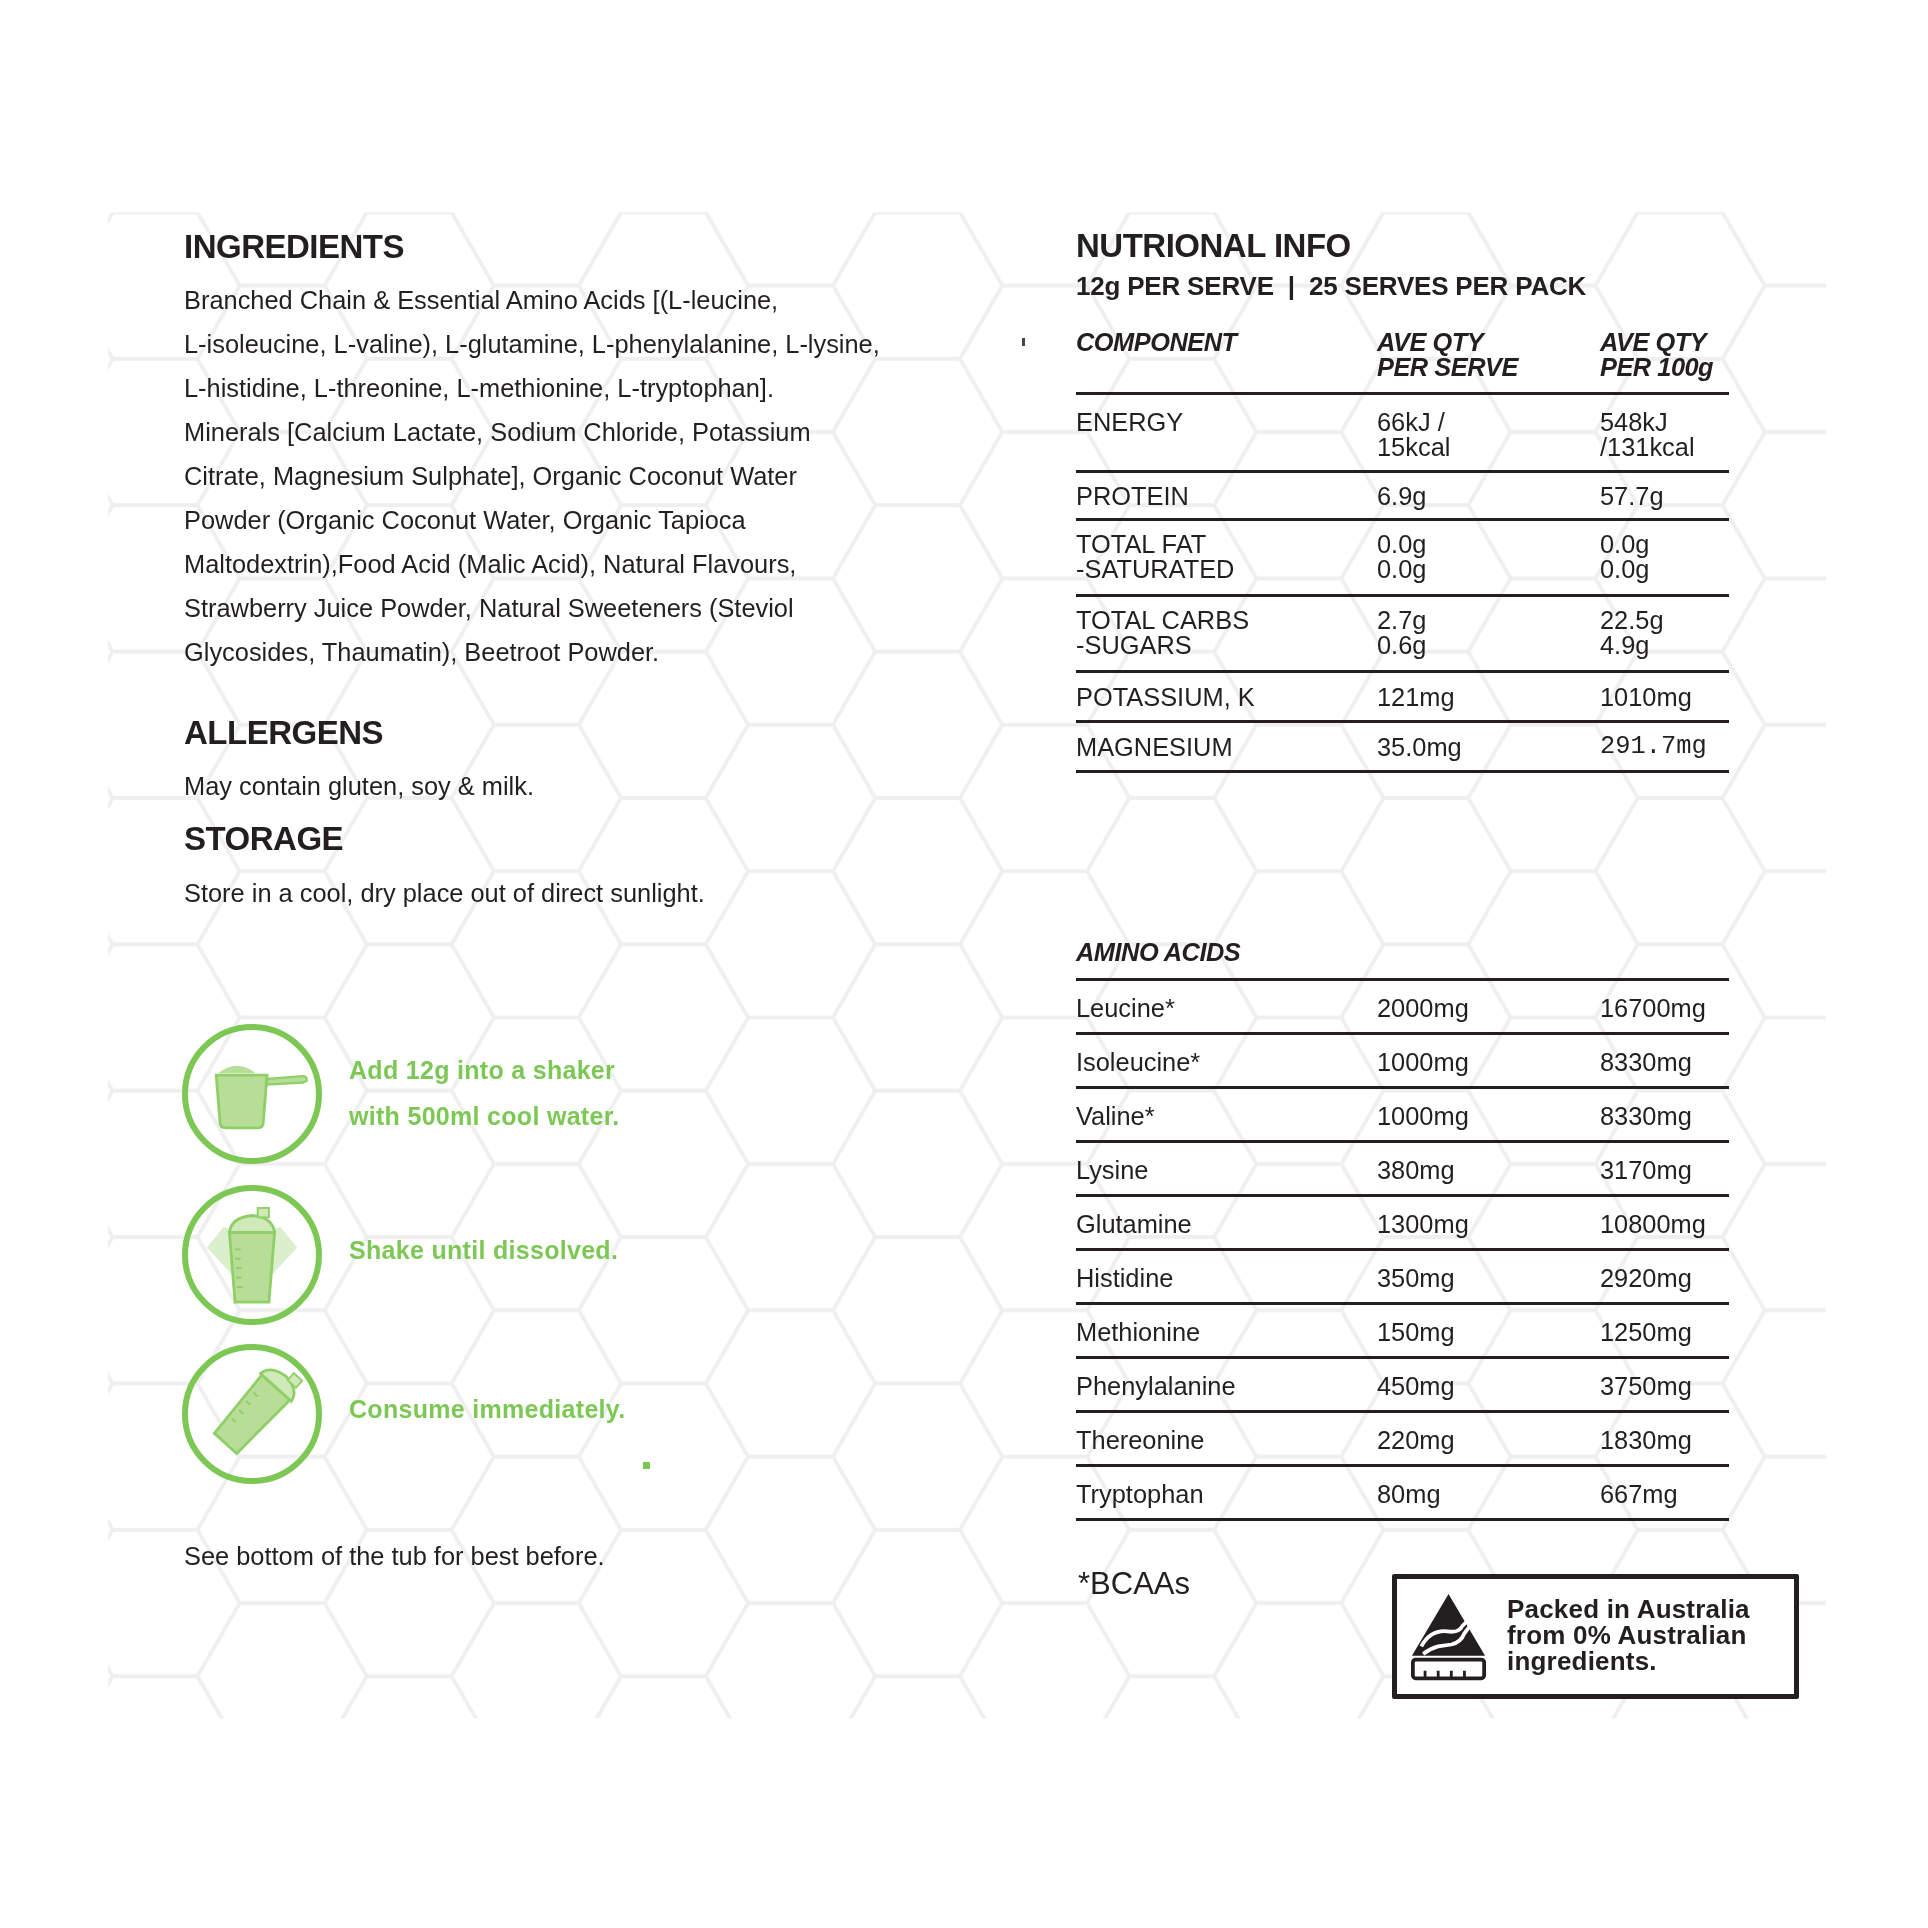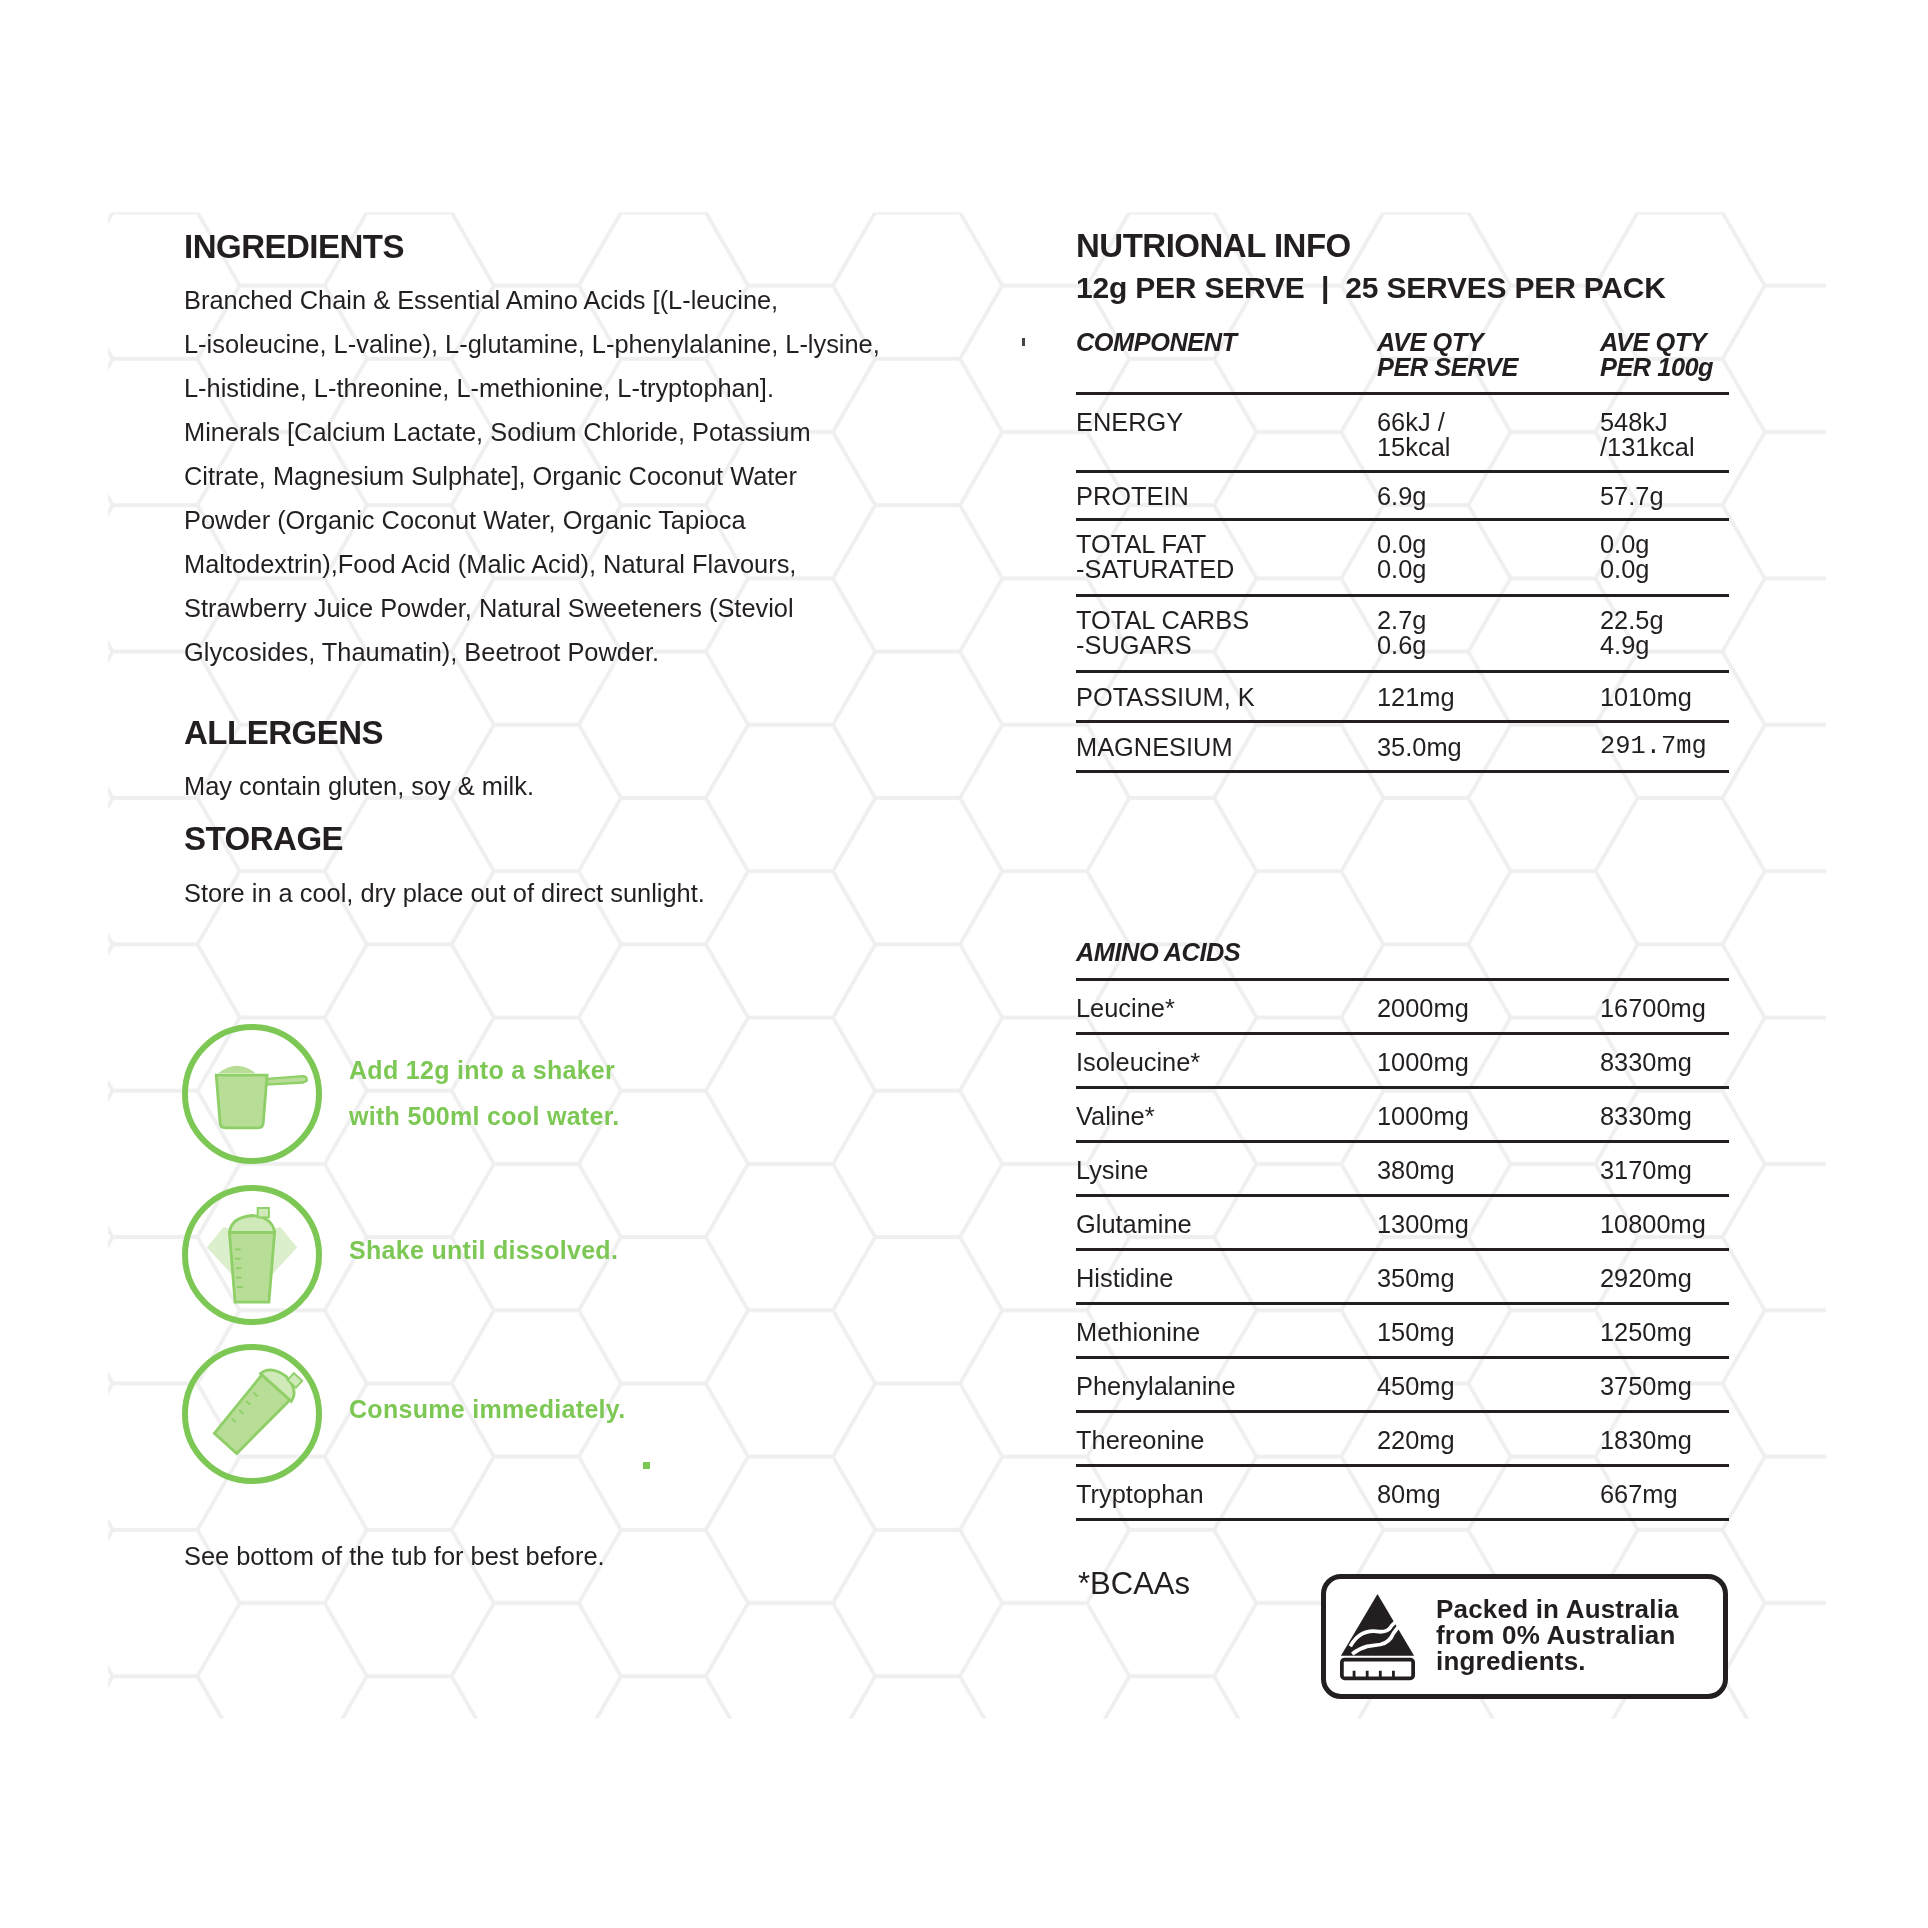--- a/index.html
+++ b/index.html
@@ -25,21 +25,21 @@
   .nrow .c2 { left:301px; }
   .nrow .c3 { left:524px; }
   .nrow.last { border-bottom:3.8px solid #231f20; }
   .amino-label { position:absolute; left:1076px; top:938px; font-weight:700; font-style:italic; font-size:25.4px; letter-spacing:-0.5px; z-index:1; }
   .atable { position:absolute; left:1076px; top:978px; width:653px; z-index:1; }
   .arow { position:relative; height:51px; border-top:3.8px solid #231f20; font-size:25.4px; }
   .arow.last { border-bottom:3.8px solid #231f20; }
   .arow .c { position:absolute; top:13px; white-space:nowrap; }
   .arow .c1 { left:0; } .arow .c2 { left:301px; } .arow .c3 { left:524px; }
 
-  .badge { position:absolute; left:1321px; top:1574px; width:397px; height:115px; border:5.6px solid #231f20; border-radius:20px; z-index:1; background:#fff; }
+  .badge { position:absolute; left:1392px; top:1574px; width:397px; height:115px; border:5.6px solid #231f20; border-radius:2px; z-index:1; background:#fff; }
   .badge-text { position:absolute; left:110px; top:17px; font-weight:700; font-size:26px; line-height:26px; white-space:nowrap; letter-spacing:0.2px; }
   .badge-logo { position:absolute; left:13px; top:13px; width:77px; height:90px; }
 </style>
 </head>
 <body>
 
 <svg class="hexbg" xmlns="http://www.w3.org/2000/svg" viewBox="0 0 1825 1600" width="1718" height="1507">
   <defs>
     <pattern id="hex" x="-40" y="0" width="270" height="155.5" patternUnits="userSpaceOnUse">
       <path d="M45 0 L135 0 L180 77.75 L135 155.5 L45 155.5 L0 77.75 Z M180 77.75 L270 77.75" fill="none" stroke="#efefef" stroke-width="4"></path>
@@ -117,21 +117,21 @@
     </svg>
   </div>
   <div class="step-text green" style="position:absolute; left:167px; top:42px;">Consume immediately.</div>
 </div>
 
 <div class="abs" style="left:643px; top:1462px; width:6.6px; height:6.6px; background:#7dc855;"></div>
 
 <div class="abs body-text" style="left:184px; top:1534px; white-space:nowrap;">See bottom of the tub for best before.</div>
 
 <div class="abs h-title" style="left:1076px; top:229px;">NUTRIONAL INFO</div>
-<div class="abs" style="left:1076px; top:271px; font-size:30px; font-weight:700; white-space:pre; letter-spacing:-0.2px;">12g PER SERVE  |  25 SERVES PER PACK</div>
+<div class="abs" style="left:1076px; top:271px; font-size:26px; font-weight:700; white-space:pre; letter-spacing:-0.2px;">12g PER SERVE  |  25 SERVES PER PACK</div>
 
 <div class="abs" style="left:1022px; top:338px; width:2.8px; height:7.5px; background:#444;"></div>
 
 <div class="ntable">
   <div class="nhead">
     <div class="hc" style="left:0;">COMPONENT</div>
     <div class="hc" style="left:301px;">
       <div>AVE QTY</div>
       <div>PER SERVE</div>
     </div>

